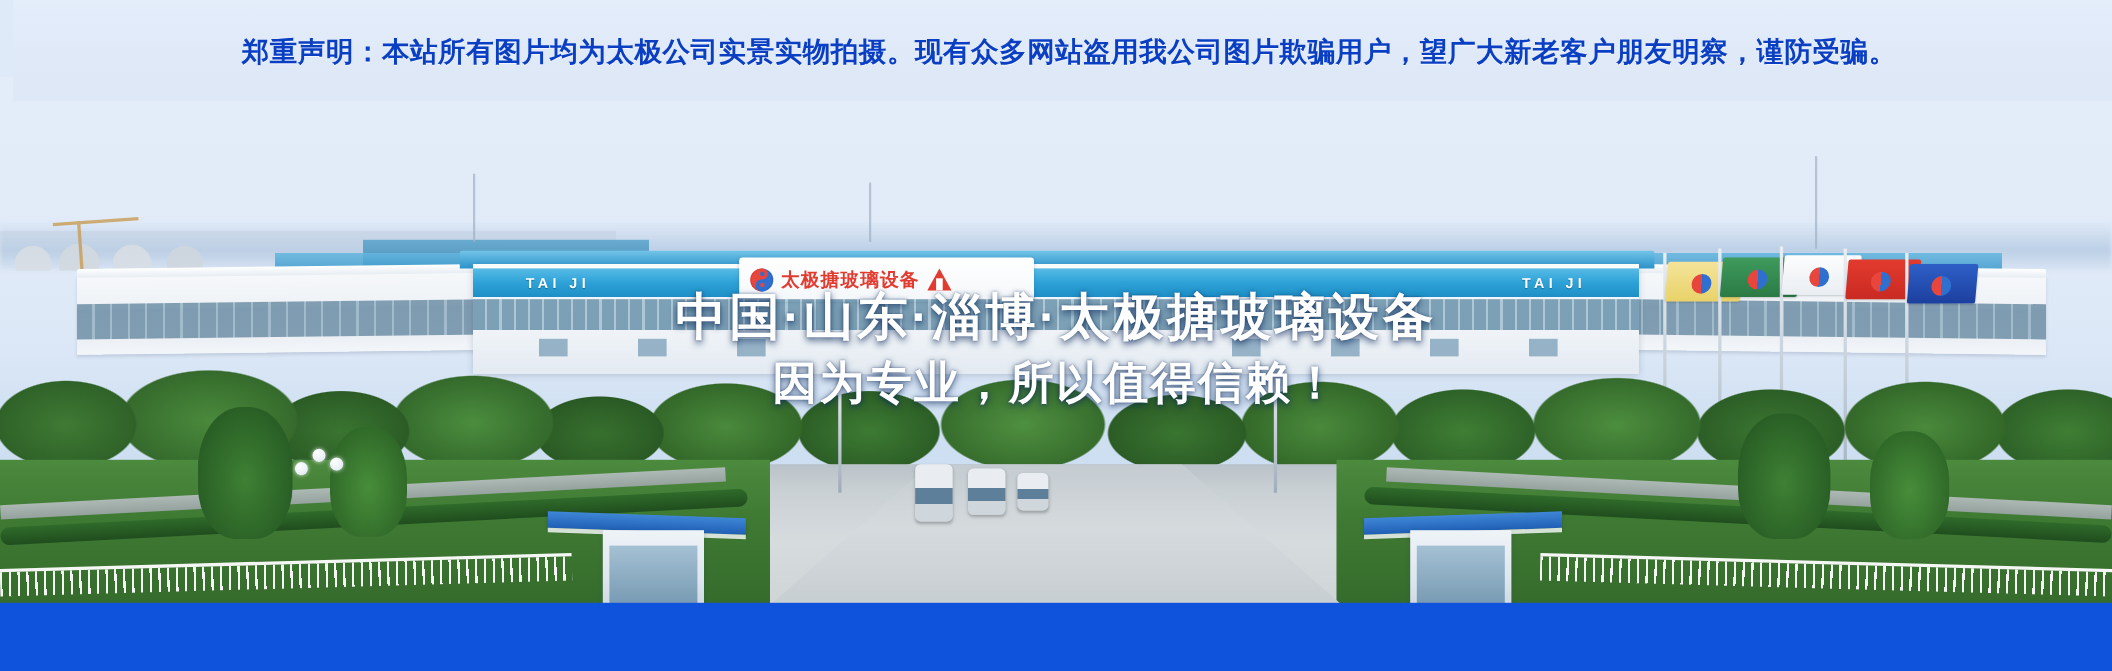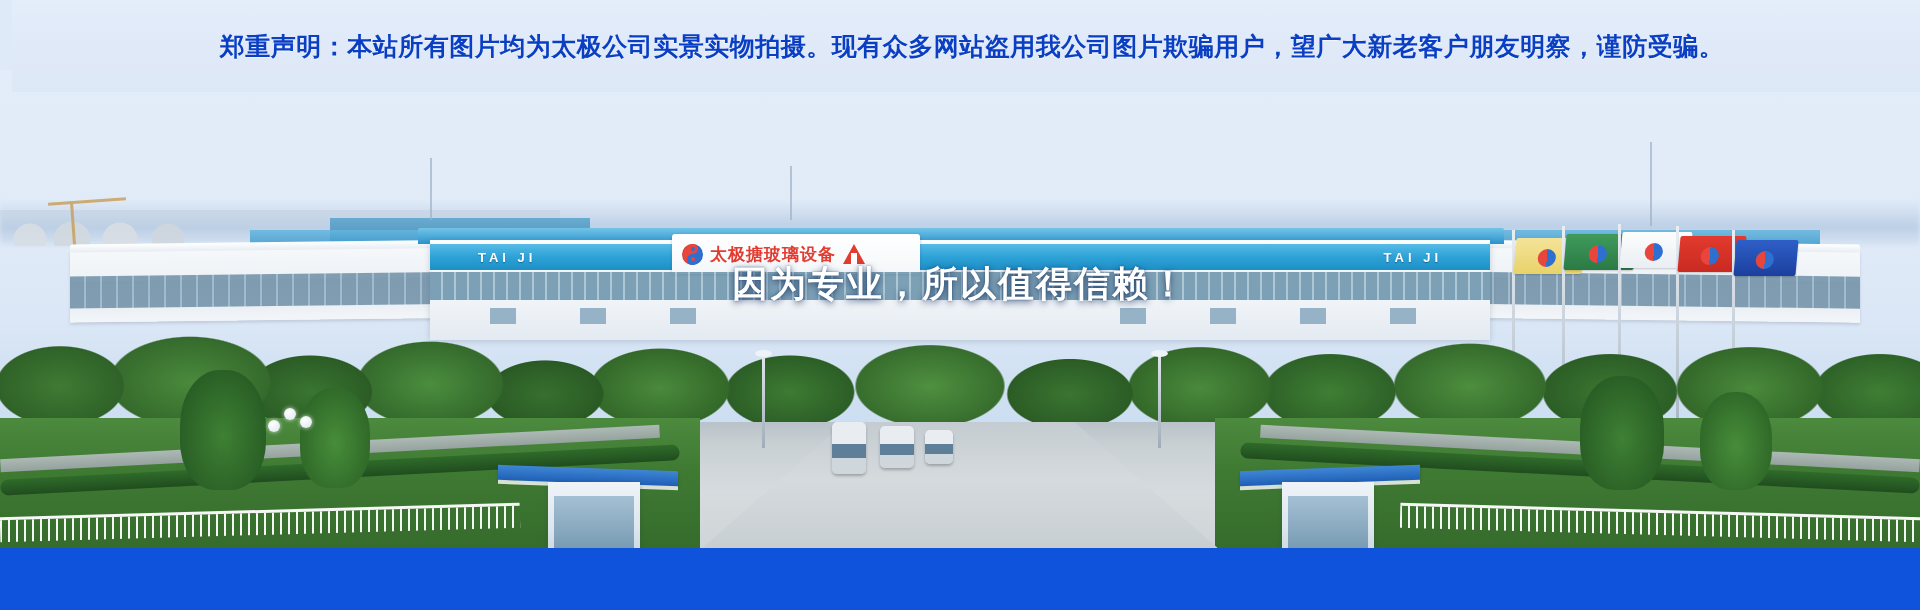--- a/index.html
+++ b/index.html
@@ -107,21 +107,21 @@
   }
   .taiji-text{
     color:#ffffff;font-size:13px;font-weight:bold;letter-spacing:4px;
     text-shadow:0 1px 1px rgba(0,60,100,.5);
   }
   .taiji-left{position:absolute;left:48px;}
   .taiji-right{position:absolute;right:48px;}
 
   
   .signboard{
-    position:absolute;left:672px;top:164px;width:248px;height:40px;
+    position:absolute;left:672px;top:164px;width:268px;height:40px;
     background:linear-gradient(180deg,#ffffff,#f4f7fa);
     border-radius:3px;
     box-shadow:0 1px 3px rgba(40,70,100,.3);
     display:flex;align-items:center;gap:7px;padding:0 10px;
     box-sizing:border-box;
   }
   .yinyang{
     width:21px;height:21px;border-radius:50%;flex:0 0 auto;
     background:linear-gradient(90deg,#e8453c 50%,#2f6fd0 50%);
     position:relative;box-shadow:0 0 0 1px rgba(0,0,0,.08) inset;
@@ -282,21 +282,21 @@
   .headline{
     position:absolute;left:0;top:258px;width:1920px;
     text-align:center;z-index:30;pointer-events:none;
   }
   .headline .l1{
     font-size:46px;font-weight:bold;color:#ffffff;letter-spacing:3px;
     line-height:1.32;white-space:nowrap;
     text-shadow:0 2px 7px rgba(10,40,90,.75),0 0 2px rgba(10,40,90,.55);
   }
   .headline .l2{
-    font-size:36px;font-weight:bold;color:#ffffff;letter-spacing:2px;
+    font-size:41px;font-weight:bold;color:#ffffff;letter-spacing:2px;
     line-height:1.45;white-space:nowrap;
     text-shadow:0 2px 7px rgba(10,40,90,.75),0 0 2px rgba(10,40,90,.55);
   }
 
   
   .bottom-bar{
     position:absolute;left:0;bottom:0;width:1920px;height:62px;
     background:#0f52dc;
     z-index:50;
   }
@@ -425,20 +425,21 @@
 
     <div class="streetlamp" style="left:762px;top:286px;height:92px;"></div>
     <div class="streetlamp" style="left:1158px;top:286px;height:92px;"></div>
     <div class="bulb" style="left:284px;top:338px;"></div>
     <div class="bulb" style="left:300px;top:346px;"></div>
     <div class="bulb" style="left:268px;top:350px;"></div>
 
   </div>
 
   <div class="headline">
+    <div class="l1">中国·山东·淄博·太极搪玻璃设备</div>
     <div class="l2">因为专业，所以值得信赖！</div>
   </div>
 
   <div class="notice-bar">
     <div class="notice-text">郑重声明：本站所有图片均为太极公司实景实物拍摄。现有众多网站盗用我公司图片欺骗用户，望广大新老客户朋友明察，谨防受骗。</div>
   </div>
 
   <div class="bottom-bar">
   </div>
 

